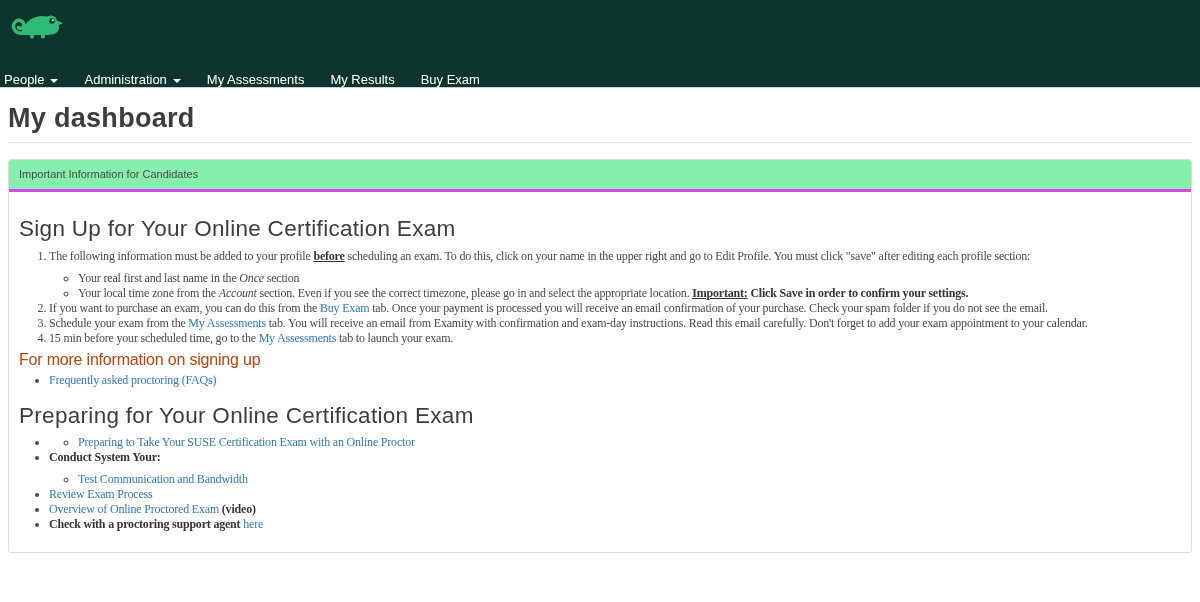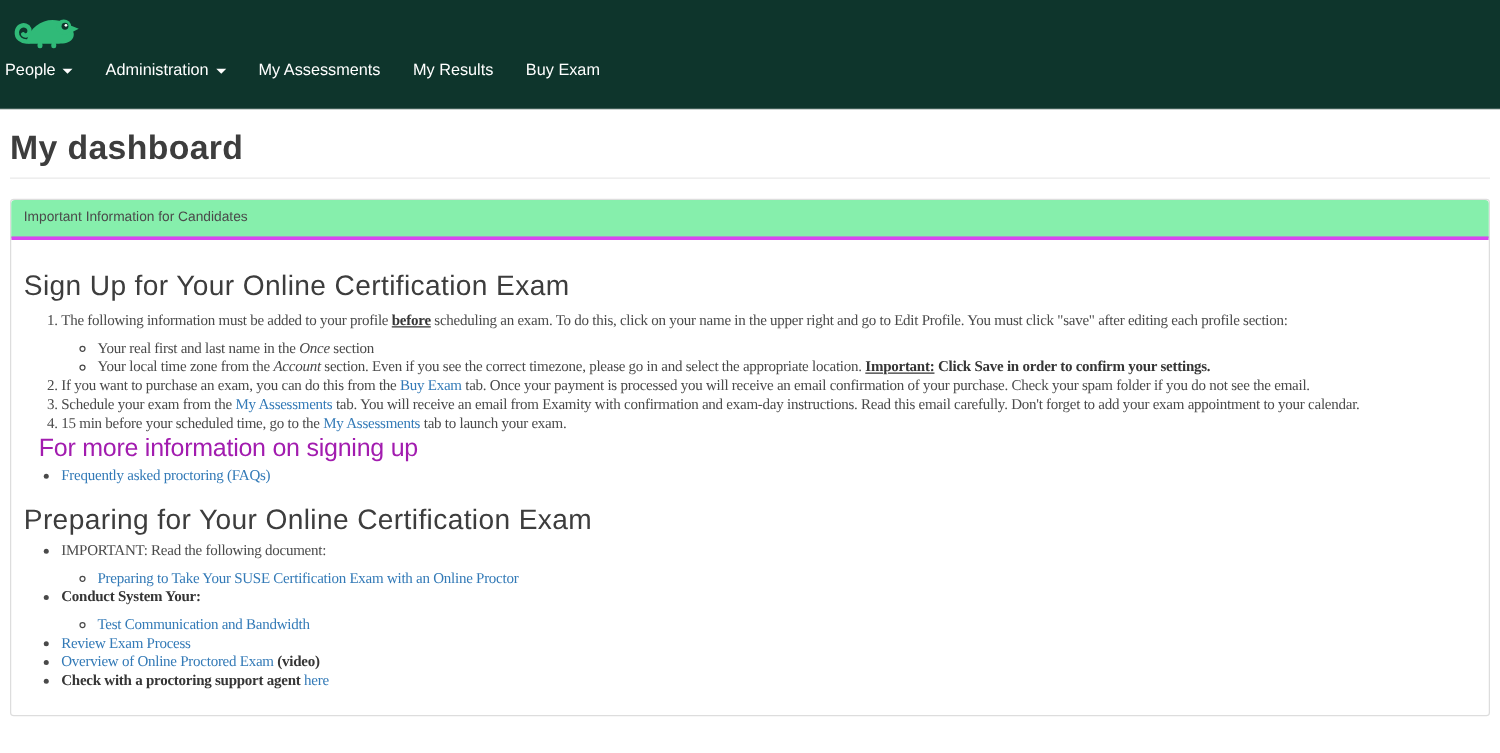--- a/index.html
+++ b/index.html
@@ -6,42 +6,42 @@
   html, body { width: 1200px; height: 602px; overflow: hidden; }
   body {
     font-family: "Liberation Sans", "DejaVu Sans", sans-serif;
     font-size: 12px; line-height: 15px; letter-spacing: -0.2px;
     color: #4a4a4a; background: #fff;
   }
   
   .site-header { background: #0e352c; height: 88px; border-bottom: 1px solid #ccd3d0; }
   .logo-row { height: 48px; padding: 8px 0 0 8px; }
   .logo-row svg { display: block; }
-  .nav-row { display: flex; align-items: flex-start; height: 39px; padding-left: 4px; }
+  .nav-row { display: flex; align-items: flex-end; height: 39px; padding-left: 4px; }
   .nav-item { display: flex; align-items: center; padding: 0 13px; color: #fff;
               font-size: 13px; letter-spacing: 0; cursor: pointer; white-space: nowrap; }
   .nav-item:first-child { padding-left: 0; }
   .caret { width: 0; height: 0; margin-left: 6px; margin-top: 2px;
            border-left: 4px solid transparent; border-right: 4px solid transparent;
            border-top: 4px solid #fff; }
   
   .main { padding: 0 8px; }
   .page-title { font-size: 27px; line-height: 30px; font-weight: 700; color: #3d3d3d;
                 letter-spacing: 0.3px; margin: 15px 0 0; }
   .title-rule { border: 0; border-top: 1px solid #e9e9e9; margin-top: 9px; }
   
   .panel { margin-top: 16px; border: 1px solid #ddd; border-radius: 3px; background: #fff; }
   .panel-heading { background: #86efac; border-bottom: 3px solid #d946ef;
                    padding: 7px 10px; font-size: 11px; line-height: 15px;
                    color: #4a4a4a; letter-spacing: 0; border-radius: 3px 3px 0 0; }
   .panel-body { padding: 9px 10px 10px; overflow: hidden; }
   .section-heading { font-size: 22.5px; line-height: 25px; font-weight: 400;
                      color: #3d3d3d; letter-spacing: 0.3px; margin: 15px 0 5px; }
-  .sub-heading { font-size: 20px; line-height: 19px; font-weight: 400;
-                 color: #a21caf; margin: 4px 12px 4px; }
+  .sub-heading { font-size: 16px; line-height: 19px; font-weight: 400;
+                 color: #c2410c; margin: 4px 0 4px; }
   .intro { margin: 5px 0 8px; }
   ol.num-list { margin: 8px 0 4px; padding-left: 30px; }
   ul.top-list { margin: 0 0 10px; padding-left: 30px; list-style: disc; }
   ul.sub-list { margin: 7px 0 0; padding-left: 29px; list-style: circle; }
   li { white-space: nowrap; font-family: Liberation Serif, serif; }
   a.lnk { color: #337ab7; text-decoration: none; cursor: pointer; }
   .fb { font-weight: 700; color: #363636; }
   .fu { text-decoration: underline; }
   .fi { font-style: italic; }
 </style>
@@ -107,21 +107,21 @@
           <li><span>15 min before your scheduled time, go to the </span><a href="#" class="lnk">My Assessments</a><span> tab to launch your exam.</span></li>
         </ol>
 
       <h4 class="sub-heading">For more information on signing up</h4>
       <ul class="top-list">
           <li><a href="#" class="lnk">Frequently asked proctoring (FAQs)</a></li>
         </ul>
 
       <h2 class="section-heading">Preparing for Your Online Certification Exam</h2>
       <ul class="top-list">
-          <li><span>IMPORTANT: Read the following document:</span><ul class="sub-list">
+          <li><ul class="sub-list">
               <li><a href="#" class="lnk">Preparing to Take Your SUSE Certification Exam with an Online Proctor</a></li>
             </ul></li>
           <li><span class="fb">Conduct System Your:</span><ul class="sub-list">
               <li><a href="#" class="lnk">Test Communication and Bandwidth</a></li>
             </ul></li>
           <li><a href="#" class="lnk">Review Exam Process</a></li>
           <li><a href="#" class="lnk">Overview of Online Proctored Exam</a><span> </span><span class="fb">(video)</span></li>
           <li><span class="fb">Check with a proctoring support agent</span><span> </span><a href="#" class="lnk">here</a></li>
         </ul>
 

